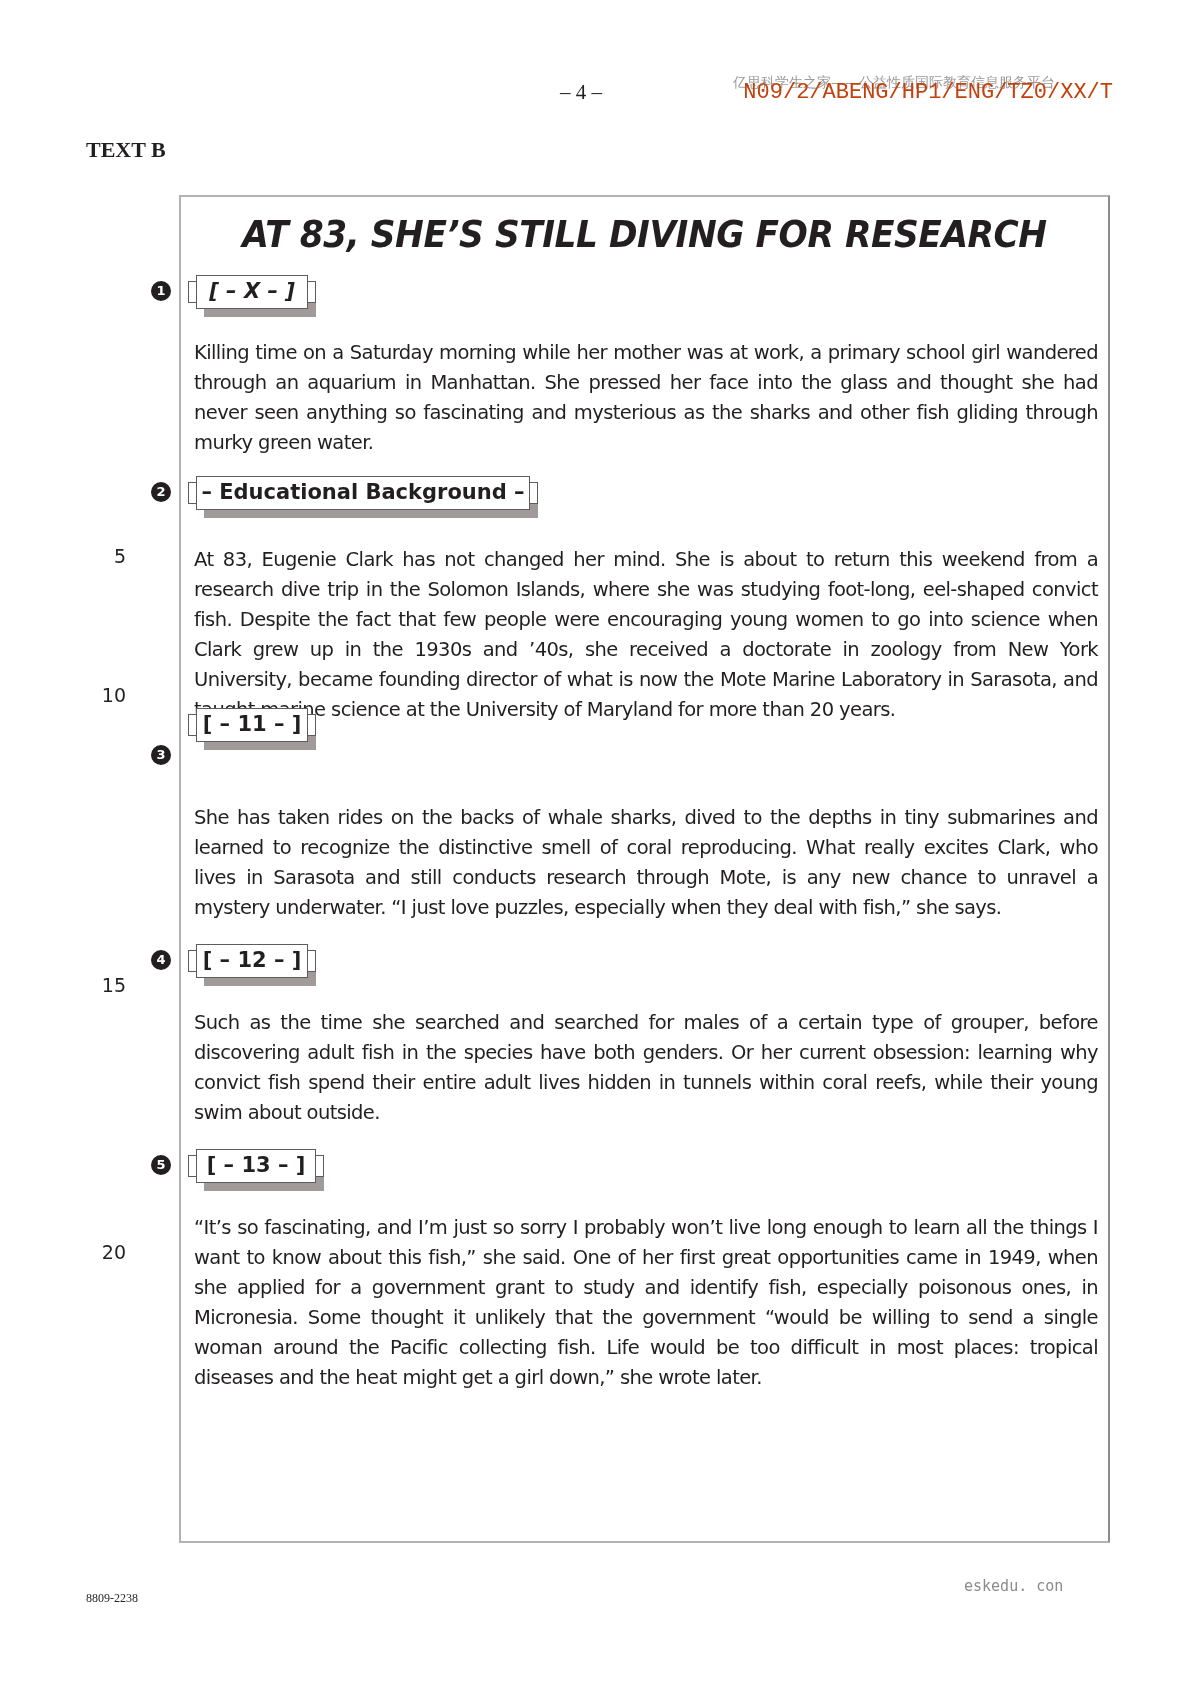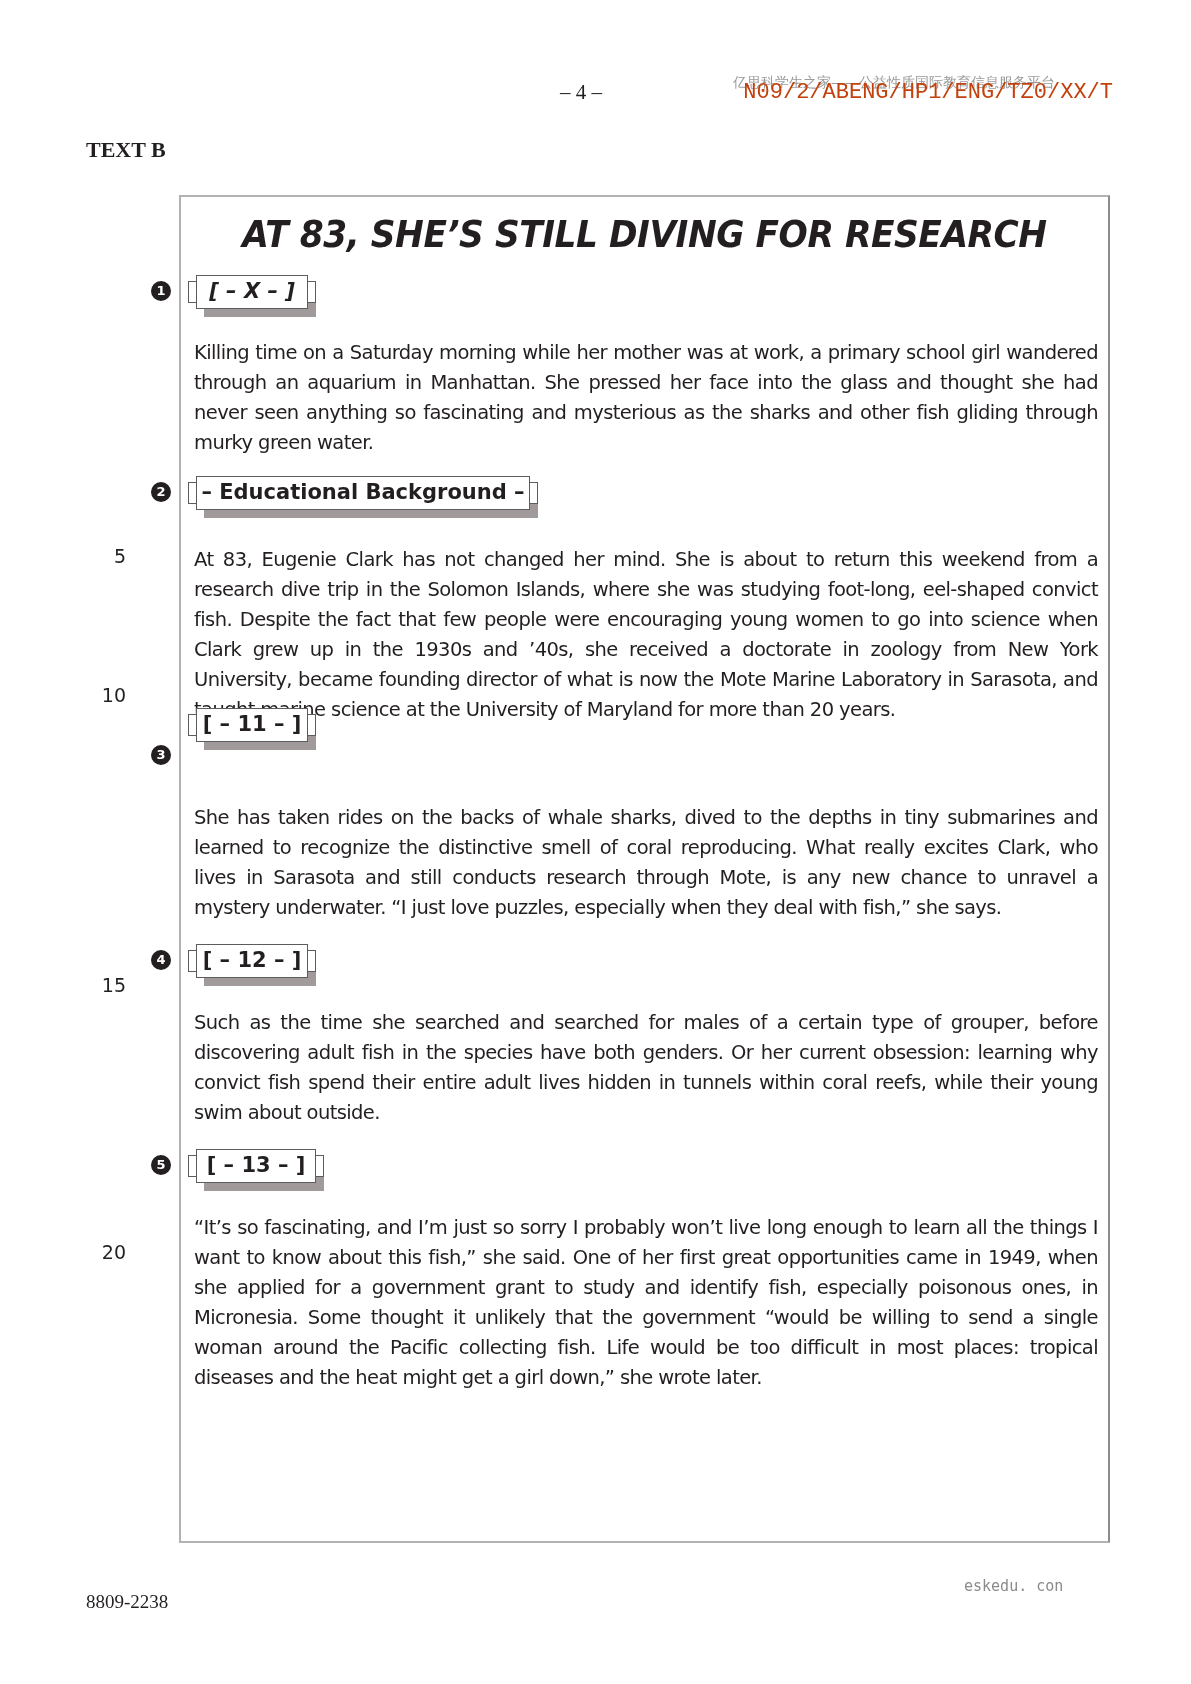--- a/index.html
+++ b/index.html
@@ -20,21 +20,21 @@
   .heading-tag .notch { position: absolute; top: 6px; bottom: 6px; width: 8px; background: #fff; border: 1.5px solid #5c5c5c; box-sizing: border-box; }
   .heading-tag .notch.l { left: -8px; border-right: none; }
   .heading-tag .notch.r { right: -8px; border-left: none; }
   .heading-tag .label { position: absolute; left: 0; right: 0; top: 0; bottom: 0; text-align: center; line-height: 32px; font-family: "DejaVu Sans", sans-serif; font-weight: bold; font-size: 21px; color: #231f20; }
   .heading-tag .label.italic { font-style: italic; }
 
   .para { position: absolute; left: 194px; width: 904px; font-family: "DejaVu Sans", sans-serif; font-size: 19.5px; line-height: 30px; color: #231f20; text-align: justify; letter-spacing: -0.6px; word-spacing: 0px; }
 
   .line-num { position: absolute; left: 90px; width: 36px; text-align: right; font-family: "DejaVu Sans", sans-serif; font-size: 19px; color: #231f20; }
 
-  .footer-code { position: absolute; left: 86px; top: 1591px; font-family: "Liberation Serif", serif; font-size: 19px; color: #231f20; }
+  .footer-code { position: absolute; left: 86px; top: 1591px; font-family: "Liberation Serif", serif; font-size: 12px; color: #231f20; }
   .footer-watermark { position: absolute; left: 964px; top: 1577px; font-family: "DejaVu Sans Mono", monospace; font-size: 15px; color: #8a8a8a; }
 </style>
 </head>
 <body>
 
 <div class="watermark-top">亿思科学生之家——公益性质国际教育信息服务平台</div>
 <div class="page-num">– 4 –</div>
 <div class="doc-code">N09/2/ABENG/HP1/ENG/TZ0/XX/T</div>
 
 <div class="text-label">TEXT B</div>

